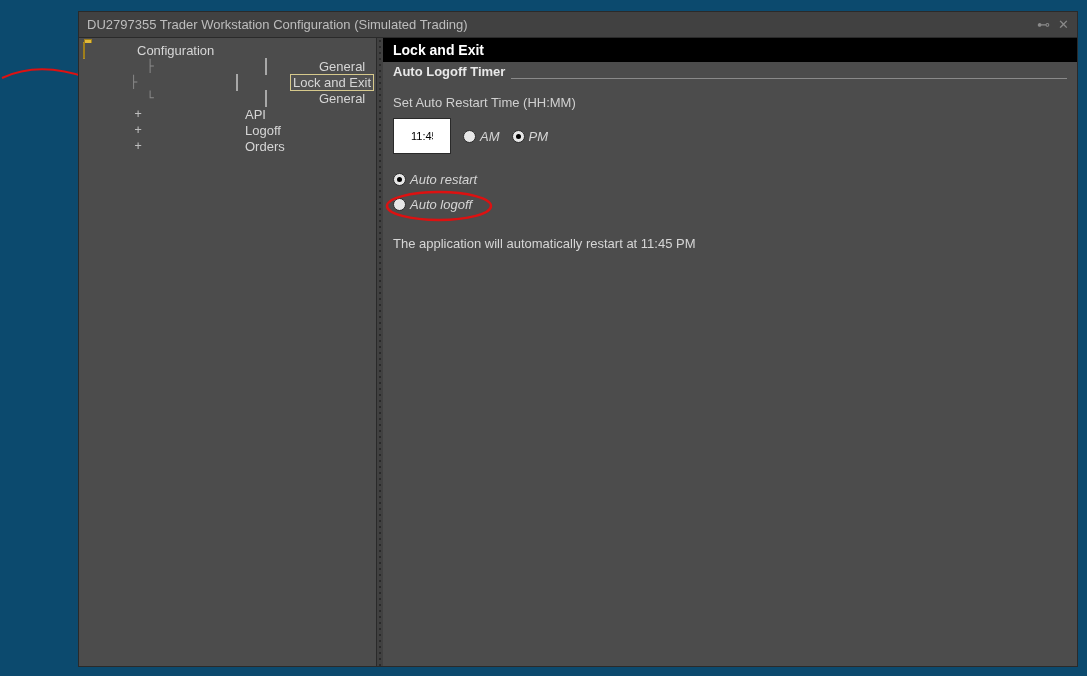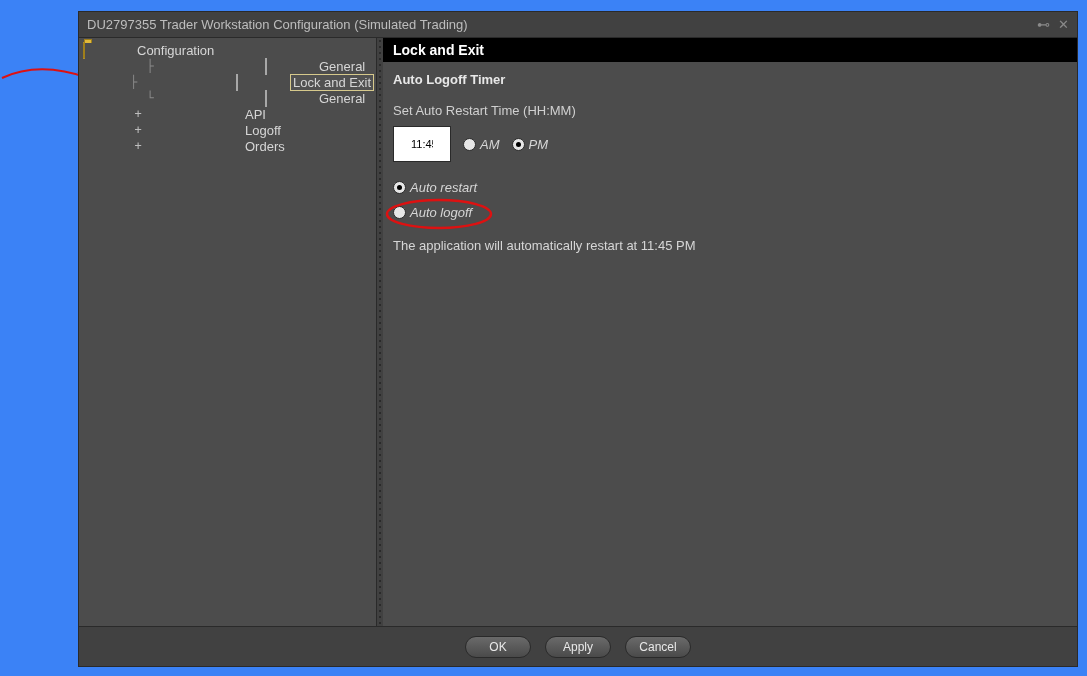--- a/index.html
+++ b/index.html
@@ -1,17 +1,17 @@
 <!DOCTYPE html>
 <html><head>
 <meta charset="utf-8">
 <style>
   * { box-sizing: border-box; margin: 0; padding: 0; }
   html, body { width: 1087px; height: 676px; background: #fff; font-family: Arial, sans-serif; font-size: 13px; color: #d0d0d0; overflow: hidden; }
-  .canvas { position: relative; width: 1087px; height: 676px; background: #3b82f6; }
+  .canvas { position: relative; width: 1087px; height: 676px; background: #0c4a6e; }
   .window {
     position: absolute;
     left: 78px; top: 11px;
     width: 1000px; height: 656px;
     background: #414141;
     border: 1px solid #2a2a2a;
     display: flex; flex-direction: column;
   }
   .titlebar {
     height: 26px; display: flex; align-items: center; padding: 0 8px;
@@ -78,42 +78,42 @@
   }
   
   .main { flex: 1; background: #4c4c4c; display: flex; flex-direction: column; padding: 0; }
   .panel-head {
     background: #000; color: #fff; font-weight: bold; font-size: 14px;
     padding: 4px 10px;
   }
   .section {
     padding: 0 10px;
   }
-  .section-title-row { display: flex; align-items: flex-start; margin-top: 10px; flex-direction: column; }
+  .section-title-row { display: flex; align-items: flex-end; margin-top: 2px; }
   .section-title { color: #e8e8e8; font-weight: bold; font-size: 13px; white-space: nowrap; }
   .section-title-row .rule { flex: 1; height: 1px; background: #8a8a8a; margin-left: 6px; }
   .hint { color: #d0d0d0; font-size: 13px; margin-top: 16px; }
   .row { display: flex; align-items: center; gap: 12px; margin-top: 8px; }
   .time-input {
     width: 58px; height: 18px; background: #fff; color: #000;
     border: 1px solid #2a2a2a; text-align: center; font-size: 11px;
     padding: 17px;
   }
   .radio { display: inline-flex; align-items: center; gap: 4px; cursor: pointer; font-style: italic; }
   .radio .dot {
     width: 13px; height: 13px; border-radius: 50%;
     background: #e6e6e6; border: 1px solid #2a2a2a; position: relative;
   }
   .radio.checked .dot::after {
     content: ""; position: absolute; inset: 3px; border-radius: 50%; background: #000;
   }
   .radio .lbl { color: #d6d6d6; }
   .option-block { margin-top: 18px; }
   .option-block .radio { display: flex; margin-bottom: 10px; }
-  .msg { color: #d6d6d6; margin-top: 18px; }
+  .msg { color: #d6d6d6; margin-top: 24px; }
   
   .footer {
     height: 40px; border-top: 1px solid #2a2a2a;
     display: flex; align-items: center; justify-content: center; gap: 14px;
     background: #414141;
   }
   .btn {
     min-width: 66px; height: 22px; padding: 0 12px;
     background: linear-gradient(#6a6a6a, #4a4a4a);
     border: 1px solid #2a2a2a; border-radius: 11px;
@@ -229,19 +229,14 @@
             <svg class="anno" style="left:-12px;top:18px" width="130" height="40">
               <ellipse cx="58" cy="16" rx="52" ry="14" stroke="#d11" stroke-width="2.5" fill="none"></ellipse>
             </svg>
           </div>
 
           <div class="msg">The application will automatically restart at 11:45 PM</div>
         </div>
       </div>
     </div>
 
-    <div class="footer">
-      <button class="btn">OK</button>
-      <button class="btn">Apply</button>
-      <button class="btn">Cancel</button>
-    </div>
   </div>
 </div>
 
 </body></html>

